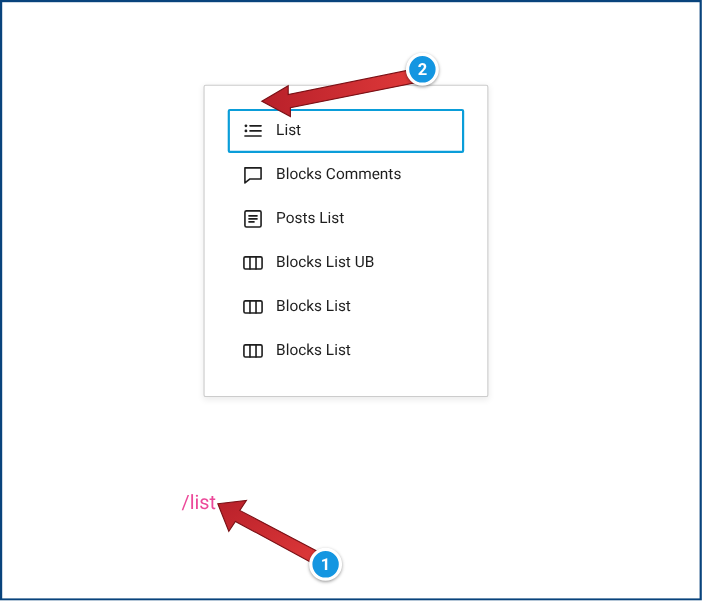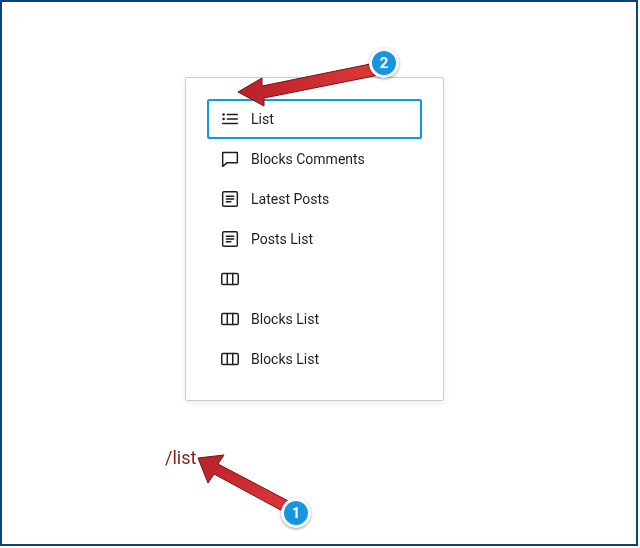--- a/index.html
+++ b/index.html
@@ -50,21 +50,21 @@
     align-items: center;
     justify-content: center;
   }
   .menu-icon svg { width: 22px; height: 22px; }
   .menu-label { flex: 1; }
   .slash-text {
     position: absolute;
     left: 163px;
     top: 445px;
     font-size: 18px;
-    color: #7f1d1d;
+    color: #ec4899;
   }
   
   .arrow {
     position: absolute;
     pointer-events: none;
   }
   .badge {
     position: absolute;
     width: 30px;
     height: 30px;
@@ -109,41 +109,31 @@
       </div>
       <div class="menu-item">
         <span class="menu-icon">
           <svg viewBox="0 0 24 24">
             <rect x="4" y="4" width="16" height="16" rx="1.5" stroke="#1e1e1e" stroke-width="1.6" fill="none" stroke-linecap="round"></rect>
             <line x1="8" y1="9" x2="16" y2="9" stroke="#1e1e1e" stroke-width="1.6" fill="none" stroke-linecap="round"></line>
             <line x1="8" y1="12" x2="16" y2="12" stroke="#1e1e1e" stroke-width="1.6" fill="none" stroke-linecap="round"></line>
             <line x1="8" y1="15" x2="13" y2="15" stroke="#1e1e1e" stroke-width="1.6" fill="none" stroke-linecap="round"></line>
           </svg>
         </span>
-        <span class="menu-label">Latest Posts</span>
-      </div>
-      <div class="menu-item">
-        <span class="menu-icon">
-          <svg viewBox="0 0 24 24">
-            <rect x="4" y="4" width="16" height="16" rx="1.5" stroke="#1e1e1e" stroke-width="1.6" fill="none" stroke-linecap="round"></rect>
-            <line x1="8" y1="9" x2="16" y2="9" stroke="#1e1e1e" stroke-width="1.6" fill="none" stroke-linecap="round"></line>
-            <line x1="8" y1="12" x2="16" y2="12" stroke="#1e1e1e" stroke-width="1.6" fill="none" stroke-linecap="round"></line>
-            <line x1="8" y1="15" x2="13" y2="15" stroke="#1e1e1e" stroke-width="1.6" fill="none" stroke-linecap="round"></line>
-          </svg>
-        </span>
         <span class="menu-label">Posts List</span>
       </div>
       <div class="menu-item">
         <span class="menu-icon">
           <svg viewBox="0 0 24 24">
             <rect x="3" y="6" width="18" height="12" rx="1.5" stroke="#1e1e1e" stroke-width="1.6" fill="none" stroke-linecap="round"></rect>
             <line x1="9" y1="6" x2="9" y2="18" stroke="#1e1e1e" stroke-width="1.6" fill="none" stroke-linecap="round"></line>
             <line x1="15" y1="6" x2="15" y2="18" stroke="#1e1e1e" stroke-width="1.6" fill="none" stroke-linecap="round"></line>
           </svg>
         </span>
+        <span class="menu-label">Blocks List UB</span>
       </div>
       <div class="menu-item">
         <span class="menu-icon">
           <svg viewBox="0 0 24 24">
             <rect x="3" y="6" width="18" height="12" rx="1.5" stroke="#1e1e1e" stroke-width="1.6" fill="none" stroke-linecap="round"></rect>
             <line x1="9" y1="6" x2="9" y2="18" stroke="#1e1e1e" stroke-width="1.6" fill="none" stroke-linecap="round"></line>
             <line x1="15" y1="6" x2="15" y2="18" stroke="#1e1e1e" stroke-width="1.6" fill="none" stroke-linecap="round"></line>
           </svg>
         </span>
         <span class="menu-label">Blocks List</span>

